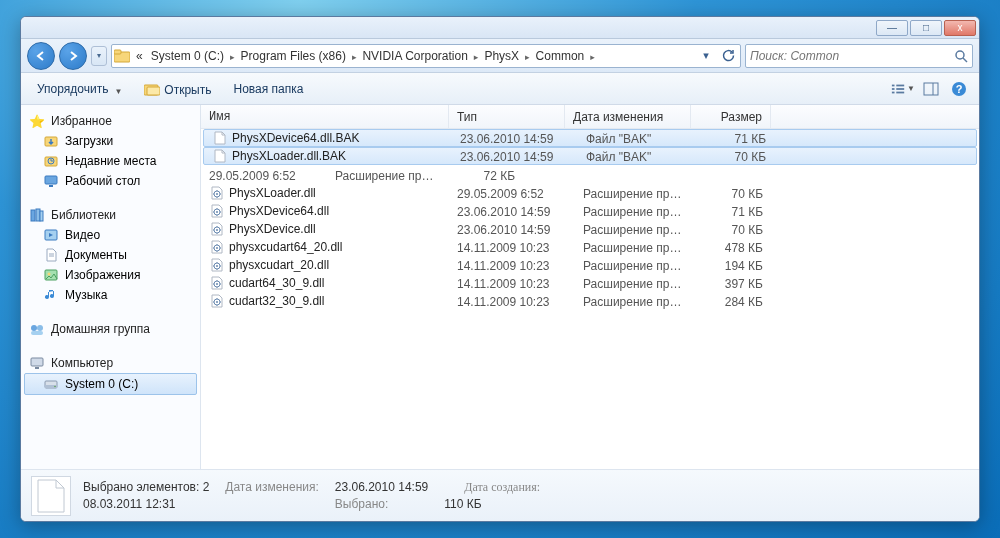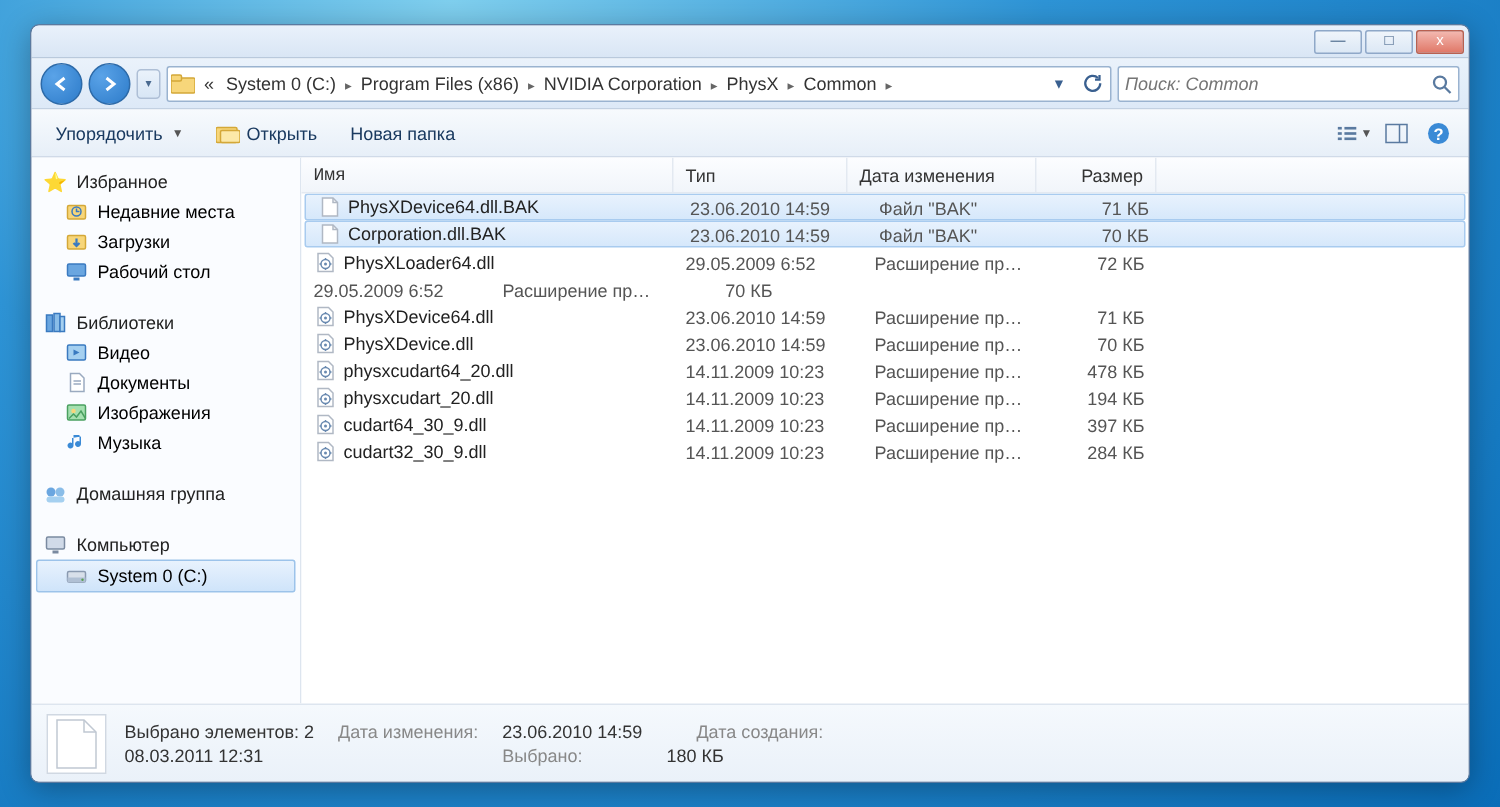--- a/index.html
+++ b/index.html
@@ -55,21 +55,21 @@
 .crumb-arrow{color:#666;font-size:9px;padding:0 2px;}
 .addr-tail{margin-left:auto;display:flex;align-items:center;padding-right:2px;gap:2px;}
 .addr-btn{width:20px;height:20px;display:flex;align-items:center;justify-content:center;color:#3a6090;font-size:11px;}
 .searchbox{width:228px;height:24px;border:1px solid #9ab3d0;background:#fff;border-radius:2px;display:flex;align-items:center;padding:0 4px;}
 .searchbox input{flex:1;border:none;outline:none;font-size:12px;color:#0c4a6e;font-style:italic;}
 .toolbar{
   height:32px;background:linear-gradient(#f7fafd,#e7eff8);
   border-bottom:1px solid #d0dae8;
   display:flex;align-items:center;padding:0 8px;font-size:12px;gap:6px;
 }
-.tbtn{padding:3px 8px;border-radius:3px;color:#1a3a60;display:flex;align-items:center;gap:4px;cursor:default;}
+.tbtn{padding:3px 8px;border-radius:3px;color:#1a3a60;display:flex;align-items:flex-end;gap:4px;cursor:default;}
 .toolbar-right{margin-left:auto;display:flex;gap:4px;}
 .iconbtn{width:24px;height:22px;display:flex;align-items:center;justify-content:center;border-radius:3px;}
 .body{flex:1;display:flex;overflow:hidden;}
 .sidebar{
   width:180px;background:#fafcff;border-right:1px solid #dde5ef;
   overflow-y:auto;padding:6px 0;font-size:12px;
 }
 .sb-group{margin-bottom:14px;}
 .sb-item{display:flex;align-items:center;gap:6px;padding:2px 4px 2px 22px;white-space:nowrap;cursor:default;}
 .sb-item.head{padding-left:8px;font-weight:normal;color:#222;}
@@ -208,34 +208,34 @@
       <div class="sb-group">
         <div class="sb-item head">
           <span class="sb-ic">⭐</span>
           <span>Избранное</span>
         </div>
         <div id="sb-fav">
             <div class="sb-item">
               <span class="sb-ic">
                 <svg width="16" height="16" viewBox="0 0 16 16">
                   <rect x="2" y="4" width="12" height="9" rx="1" fill="#f7d67a" stroke="#d4a838"></rect>
+                  <path d="M8 6v4M6 9l2 2 2-2" stroke="#3a7ac0" fill="none" stroke-width="1.5"></path>
+                </svg>
+              </span>
+              <span>Загрузки</span>
+            </div>
+            <div class="sb-item">
+              <span class="sb-ic">
+                <svg width="16" height="16" viewBox="0 0 16 16">
+                  <rect x="2" y="4" width="12" height="9" rx="1" fill="#f7d67a" stroke="#d4a838"></rect>
                   <circle cx="8" cy="8" r="3" fill="none" stroke="#3a7ac0"></circle>
                   <path d="M8 6v2h2" stroke="#3a7ac0" fill="none"></path>
                 </svg>
               </span>
               <span>Недавние места</span>
-            </div>
-            <div class="sb-item">
-              <span class="sb-ic">
-                <svg width="16" height="16" viewBox="0 0 16 16">
-                  <rect x="2" y="4" width="12" height="9" rx="1" fill="#f7d67a" stroke="#d4a838"></rect>
-                  <path d="M8 6v4M6 9l2 2 2-2" stroke="#3a7ac0" fill="none" stroke-width="1.5"></path>
-                </svg>
-              </span>
-              <span>Загрузки</span>
             </div>
             <div class="sb-item">
               <span class="sb-ic">
                 <svg width="16" height="16" viewBox="0 0 16 16">
                   <rect x="2" y="3" width="12" height="8" rx="1" fill="#6aa6e0" stroke="#3a7ac0"></rect>
                   <rect x="6" y="12" width="4" height="2" fill="#3a7ac0"></rect>
                 </svg>
               </span>
               <span>Рабочий стол</span>
             </div>
@@ -352,43 +352,43 @@
             <div class="cell size">71 КБ</div>
           </div>
           <div class="frow sel">
             <div class="cell name">
               <span class="fic">
                 <svg width="16" height="16" viewBox="0 0 16 16">
                   <path d="M3 2h7l3 3v9H3z" fill="#fff" stroke="#b0b8c4"></path>
                   <path d="M10 2v3h3" fill="none" stroke="#b0b8c4"></path>
                 </svg>
               </span>
-              <span>Corporation.dll.BAK</span>
+              <span>PhysXLoader.dll.BAK</span>
             </div>
             <div class="cell date">23.06.2010 14:59</div>
             <div class="cell type">Файл "BAK"</div>
             <div class="cell size">70 КБ</div>
           </div>
           <div class="frow">
-            <div class="cell name">
-              <span class="fic">
-                <svg width="16" height="16" viewBox="0 0 16 16">
-                  <path d="M3 2h7l3 3v9H3z" fill="#fff" stroke="#b0b8c4"></path>
-                  <circle cx="8" cy="9" r="3" fill="none" stroke="#6a8ab0"></circle>
-                  <circle cx="8" cy="9" r="1" fill="#6a8ab0"></circle>
-                  <path d="M8 6v-1M8 13v-1M5 9h-1M12 9h-1" stroke="#6a8ab0"></path>
-                </svg>
-              </span>
-              <span>PhysXLoader64.dll</span>
-            </div>
             <div class="cell date">29.05.2009 6:52</div>
             <div class="cell type">Расширение при...</div>
             <div class="cell size">72 КБ</div>
           </div>
           <div class="frow">
+            <div class="cell name">
+              <span class="fic">
+                <svg width="16" height="16" viewBox="0 0 16 16">
+                  <path d="M3 2h7l3 3v9H3z" fill="#fff" stroke="#b0b8c4"></path>
+                  <circle cx="8" cy="9" r="3" fill="none" stroke="#6a8ab0"></circle>
+                  <circle cx="8" cy="9" r="1" fill="#6a8ab0"></circle>
+                  <path d="M8 6v-1M8 13v-1M5 9h-1M12 9h-1" stroke="#6a8ab0"></path>
+                </svg>
+              </span>
+              <span>PhysXLoader.dll</span>
+            </div>
             <div class="cell date">29.05.2009 6:52</div>
             <div class="cell type">Расширение при...</div>
             <div class="cell size">70 КБ</div>
           </div>
           <div class="frow">
             <div class="cell name">
               <span class="fic">
                 <svg width="16" height="16" viewBox="0 0 16 16">
                   <path d="M3 2h7l3 3v9H3z" fill="#fff" stroke="#b0b8c4"></path>
                   <circle cx="8" cy="9" r="3" fill="none" stroke="#6a8ab0"></circle>
@@ -491,21 +491,21 @@
     <div class="status-icon">
       <svg width="30" height="36" viewBox="0 0 30 36">
           <path d="M2 2h18l8 8v24H2z" fill="#fff" stroke="#c0c8d2"></path>
           <path d="M20 2v8h8" fill="none" stroke="#c0c8d2"></path>
         </svg>
     </div>
     <div class="status-text">
       <span class="status-title">Выбрано элементов: 2</span>
       <span class="lbl">Дата изменения:</span>
       <span class="val">23.06.2010 14:59</span>
-      <span class="lbl" style="margin-left:20px;">Дата создания:</span>
+      <span class="lbl" style="margin-left:20px;font-family:Liberation Serif, serif;">Дата создания:</span>
       <span class="val">08.03.2011 12:31</span>
       <span></span>
       <span class="lbl">Выбрано:</span>
-      <span class="val">180 КБ</span>
+      <span class="val">110 КБ</span>
     </div>
   </div>
 
 </div>
 
 </body></html>

